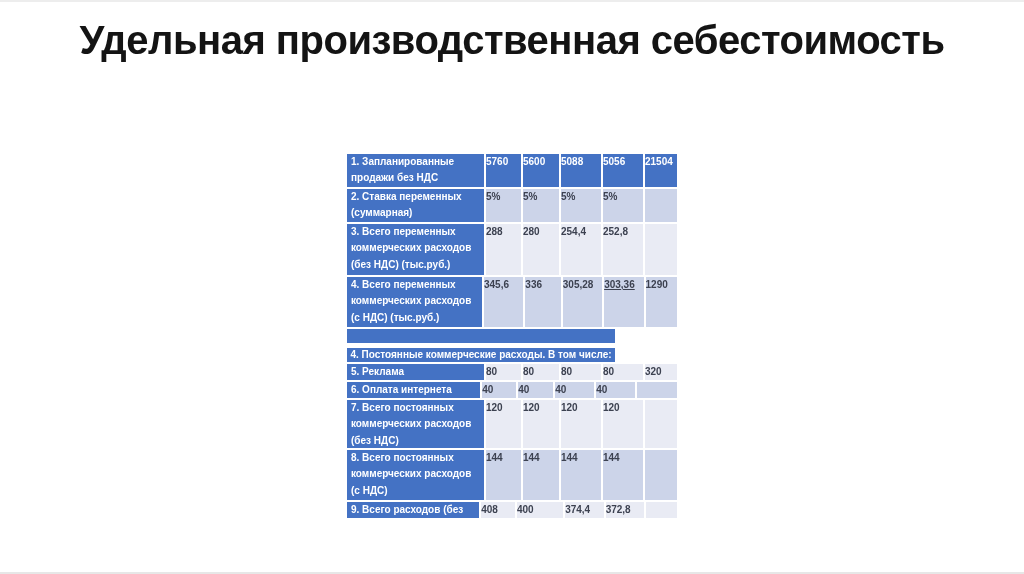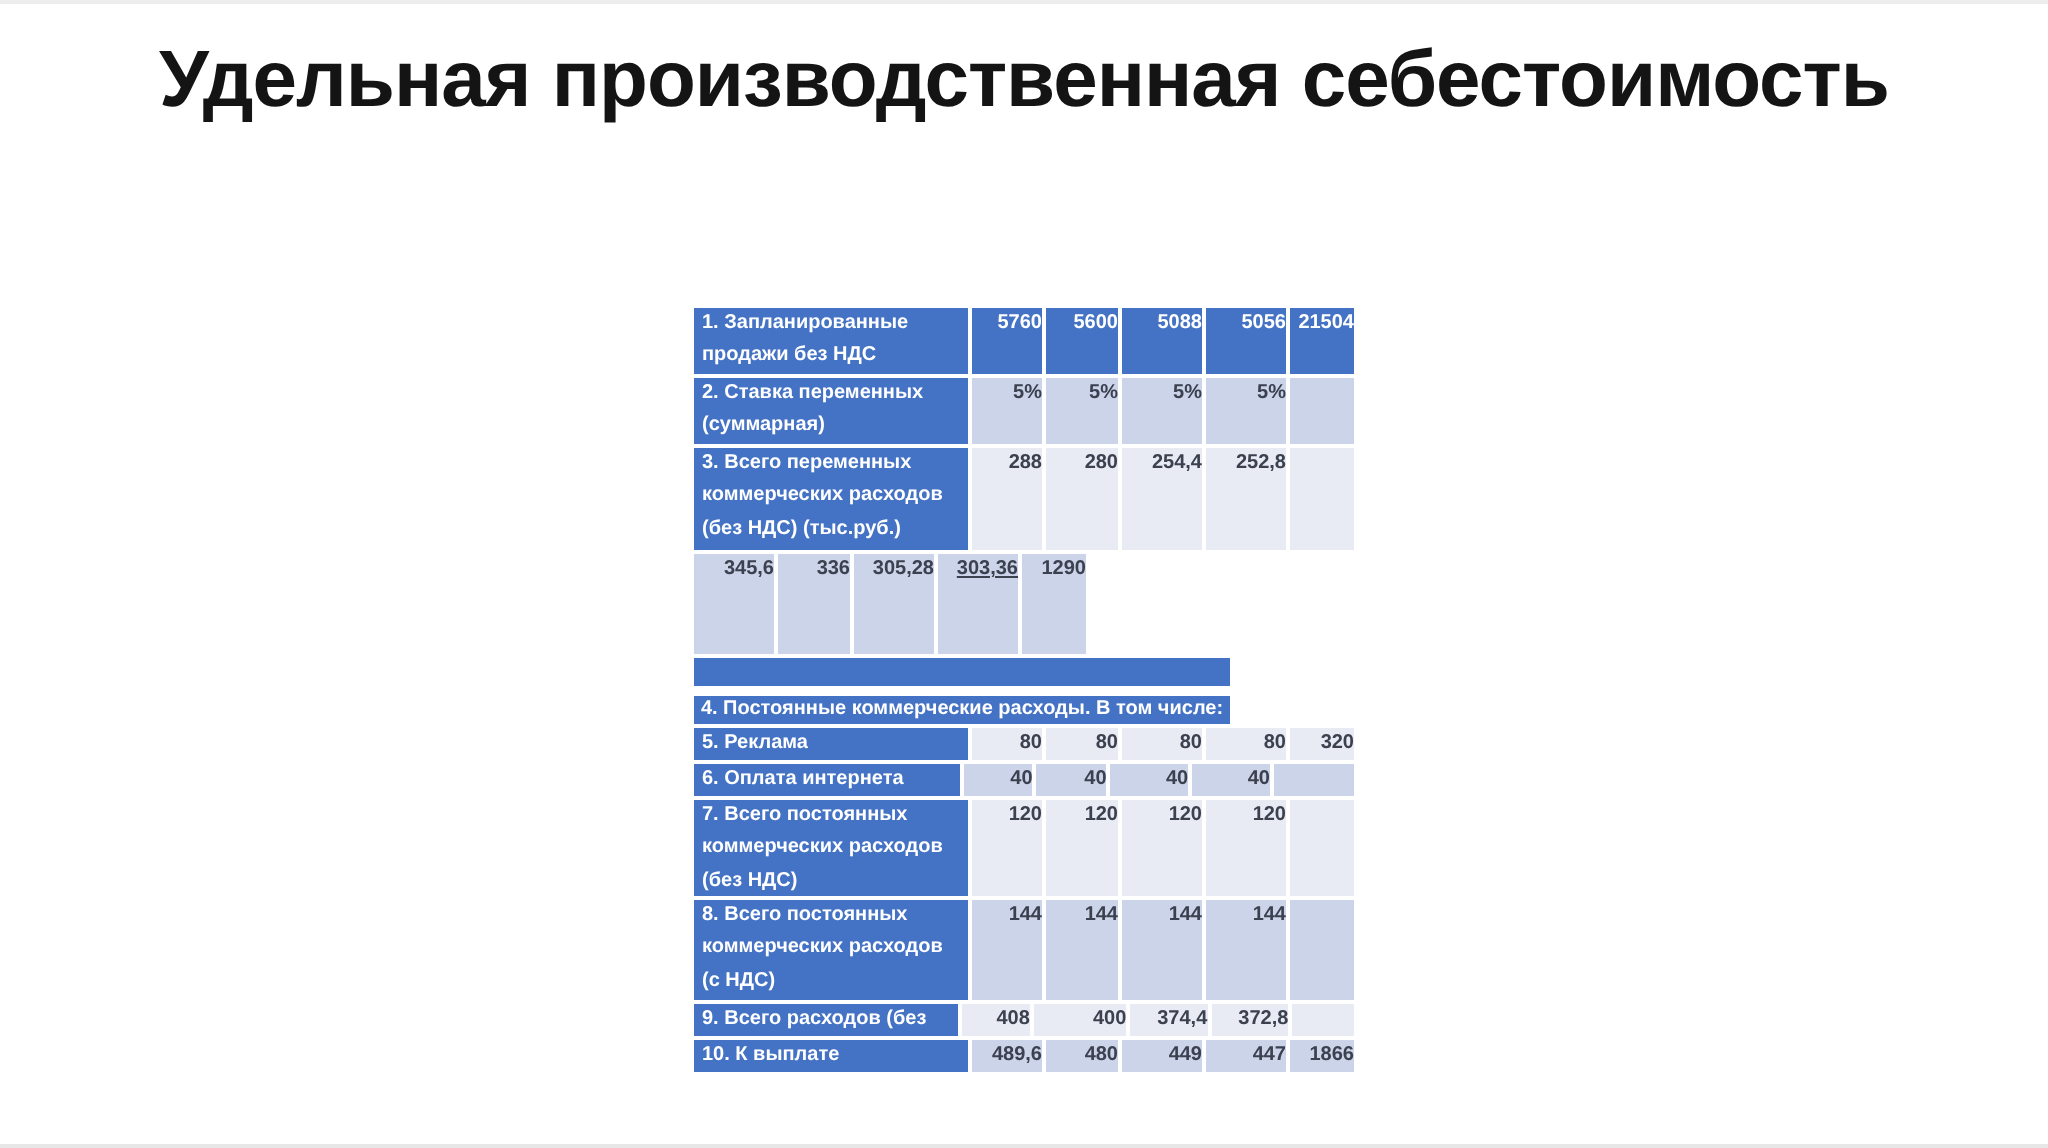--- a/index.html
+++ b/index.html
@@ -43,21 +43,21 @@
   }
   .rlabel {
     width: 137px;
     margin-right: 2px;
     padding: 0 3px 0 4px;
     background: var(--blue, #4472C4);
     color: #ffffff;
   }
   .vcell {
     margin-right: 2px;
-    text-align: right;
+    text-align: left;
     color: var(--text_dark, #3C4150);
   }
   .vcell:last-child { margin-right: 0; }
   .trow.blue  .vcell { background: var(--blue, #4472C4); color: #ffffff; }
   .trow.dark  .vcell { background: var(--band_dark, #CCD4E9); }
   .trow.light .vcell { background: var(--band_light, #E9EBF4); }
   .mcell {
     width: 268px;
     background: var(--blue, #4472C4);
     color: #ffffff;
@@ -89,20 +89,21 @@
       </div>
       <div class="trow data light" style="height: 51px;">
         <div class="cell rlabel">3. Всего переменных коммерческих расходов (без НДС) (тыс.руб.)</div>
         <div class="cell vcell" style="width: 35px;">288</div>
         <div class="cell vcell" style="width: 36px;">280</div>
         <div class="cell vcell" style="width: 40px;">254,4</div>
         <div class="cell vcell" style="width: 40px;">252,8</div>
         <div class="cell vcell" style="width: 32px;"></div>
       </div>
       <div class="trow data dark" style="height: 50px;">
+        <div class="cell rlabel">4. Всего переменных коммерческих расходов (с НДС) (тыс.руб.)</div>
         <div class="cell vcell" style="width: 40px;">345,6</div>
         <div class="cell vcell" style="width: 36px;">336</div>
         <div class="cell vcell" style="width: 40px;">305,28</div>
         <div class="cell vcell" style="width: 40px; text-decoration: underline;">303,36</div>
         <div class="cell vcell" style="width: 32px;">1290</div>
       </div>
       <div class="trow spacer" style="height: 14px;">
         <div class="cell mcell"></div>
       </div>
       <div class="trow section" style="height: 14px;">
@@ -141,22 +142,14 @@
         <div class="cell vcell" style="width: 32px;"></div>
       </div>
       <div class="trow data light" style="height: 16px;">
         <div class="cell rlabel">9. Всего расходов (без НДС)</div>
         <div class="cell vcell" style="width: 35px;">408</div>
         <div class="cell vcell" style="width: 48px;">400</div>
         <div class="cell vcell" style="width: 40px;">374,4</div>
         <div class="cell vcell" style="width: 40px;">372,8</div>
         <div class="cell vcell" style="width: 32px;"></div>
       </div>
-      <div class="trow data dark" style="height: 16px;">
-        <div class="cell rlabel">10. К выплате</div>
-        <div class="cell vcell" style="width: 35px;">489,6</div>
-        <div class="cell vcell" style="width: 36px;">480</div>
-        <div class="cell vcell" style="width: 40px;">449</div>
-        <div class="cell vcell" style="width: 40px;">447</div>
-        <div class="cell vcell" style="width: 32px;">1866</div>
-      </div>
     </div>
 </div>
 
 </body></html>

